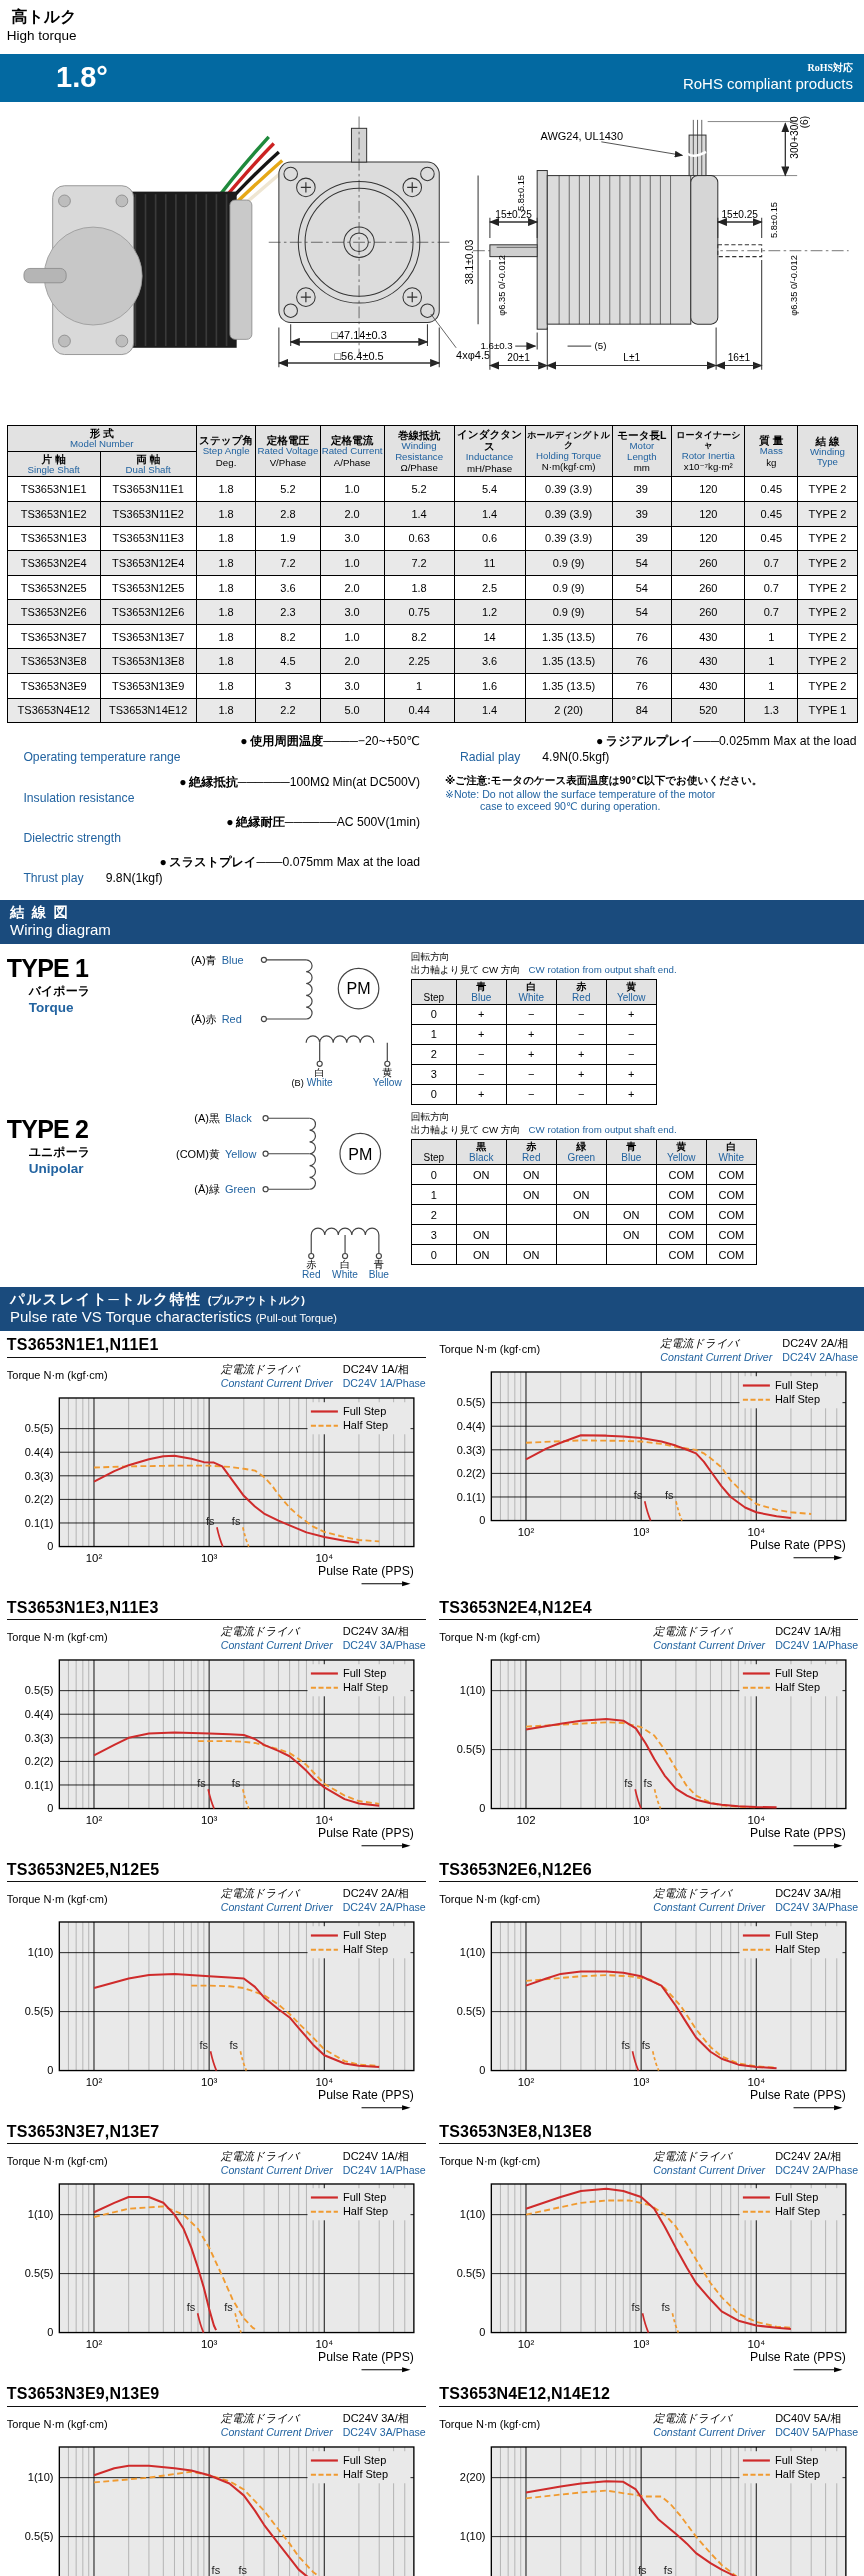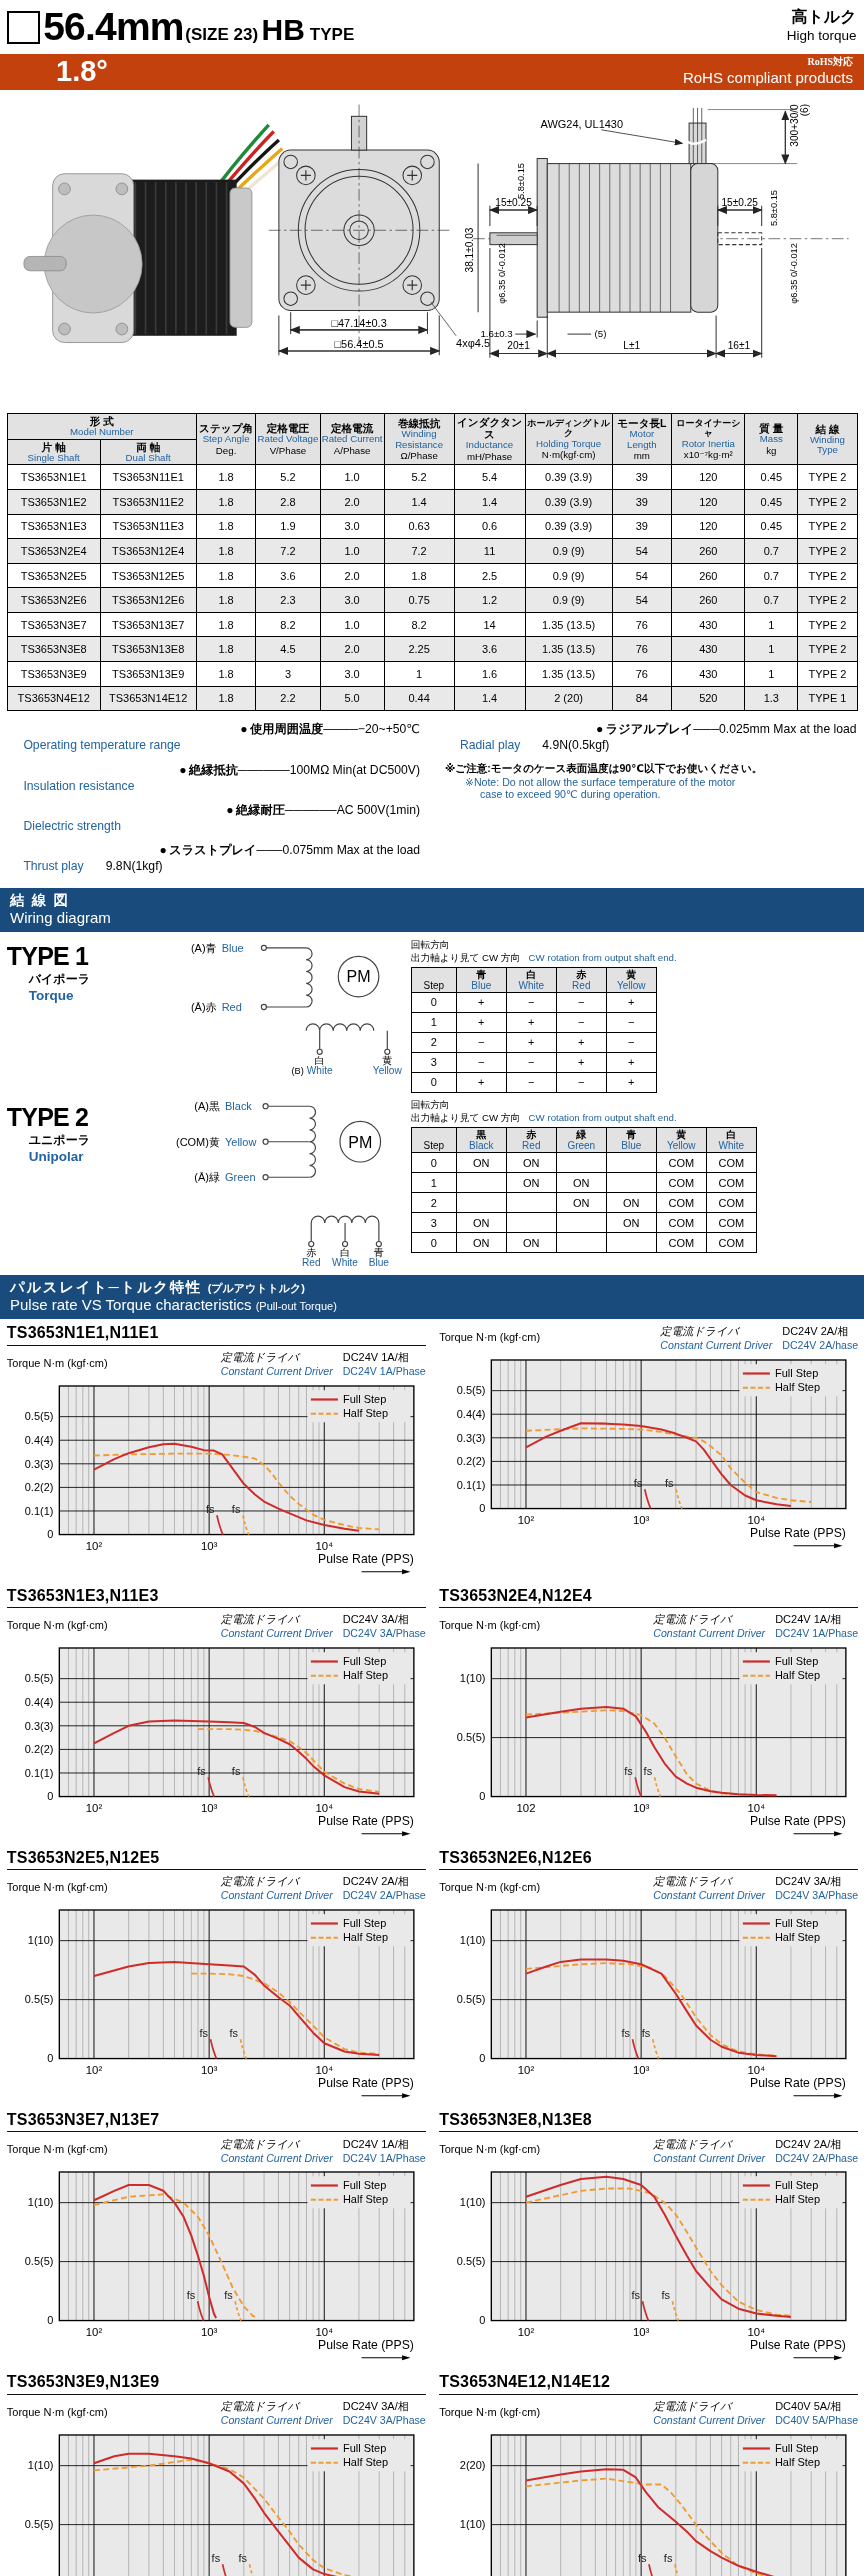--- a/index.html
+++ b/index.html
@@ -13,21 +13,21 @@
   .sq{width:29px;height:29px;border:2.5px solid #000;display:inline-block;
     align-self:center;margin-right:3.4px;}
   .hd-size{font-size:39px;font-weight:bold;letter-spacing:-0.8px;}
   .hd-note{font-size:17px;font-weight:bold;margin-left:1.7px;}
   .hd-hb{font-size:30px;font-weight:bold;margin-left:3.4px;}
   .hd-type{font-size:17px;font-weight:bold;margin-left:5px;}
   .hd-right{text-align:right;padding-top:1.7px;}
   .hd-jp{font-size:16px;font-weight:bold;}
   .hd-en{font-size:13.5px;}
   
-  .angle-band{background:#c2410c;color:#fff;height:36px;display:flex;
+  .angle-band{background:#0369a1;color:#fff;height:48px;display:flex;
     justify-content:space-between;align-items:center;padding:0 12px 0 56px;}
   .angle{font-size:29px;font-weight:bold;}
   .rohs{text-align:right;line-height:1.25;}
   .rohs-jp{font-size:10px;font-weight:bold;font-family:Liberation Serif, serif;}
   .rohs-en{font-size:15px;}
   .sec-band{background:#1a4b7d;color:#fff;padding:4.2px 10px 5px 10px;line-height:1.2;}
   .sec-jp{font-size:14.4px;font-weight:bold;letter-spacing:1.7px;}
   .sec-jp .paren{font-size:11px;letter-spacing:0;}
   .sec-en{font-size:15px;}
   .sec-en .paren{font-size:11px;}
@@ -48,21 +48,21 @@
   .notes{display:flex;padding:6.8px 8.4px 5px 8.4px;gap:25px;}
   .notes-col{width:414px;}
   .note-item{margin-bottom:9.3px;}
   .n-l1{font-size:12.2px;font-weight:bold;text-align:right;}
   .n-l1 .bullet{margin-right:2.5px;}
   .n-l1 .nval{font-weight:normal;}
   .n-l2{font-size:12.2px;padding-left:15px;display:flex;gap:22px;}
   .n-l2 .nen{color:#2263a0;}
   .caution{font-size:10.6px;margin-top:1.7px;}
   .caution .cjp{font-weight:bold;color:#000;}
-  .caution .cen{color:#2263a0;padding-left:0px;margin-left:20px;}
+  .caution .cen{color:#2263a0;padding-left:0px;}
   .caution .cen2{color:#2263a0;padding-left:35px;}
   
   .wire-row{display:flex;padding:3.4px 6.8px 0 6.8px;}
   .wire-type{width:125px;padding-top:6.8px;}
   .wt-name{font-size:25px;font-weight:bold;letter-spacing:-0.8px;}
   .wt-jp{font-size:12px;font-weight:bold;padding-left:22px;}
   .wt-en{font-size:13.5px;font-weight:bold;color:#2263a0;padding-left:22px;}
   .wire-diagram{width:279px;}
   .wire-right{flex:1;padding-top:3.4px;}
   .rot1{font-size:9.7px;}
@@ -86,27 +86,20 @@
   .ch-torque{flex:1;padding-top:6.8px;}
   .ch-driver{text-align:left;margin-right:10px;font-style:italic;}
   .ch-driver .jp,.ch-supply .jp{display:block;color:#000;}
   .ch-driver .en,.ch-supply .en{display:block;color:#2263a0;font-size:10.6px;}
   svg text{font-family:"Liberation Sans","DejaVu Sans",sans-serif;}
 </style>
 </head>
 <body>
 
 <div class="ds-header">
-  <div class="hd-left">
-    <span class="sq"></span>
-    <span class="hd-size">56.4mm</span>
-    <span class="hd-note">(SIZE 23)</span>
-    <span class="hd-hb">HB</span>
-    <span class="hd-type">TYPE</span>
-  </div>
   <div class="hd-right">
     <div class="hd-jp">高トルク</div>
     <div class="hd-en">High torque</div>
   </div>
 </div>
 
 <div class="angle-band">
   <span class="angle">1.8°</span>
   <div class="rohs">
     <div class="rohs-jp">RoHS対応</div>

